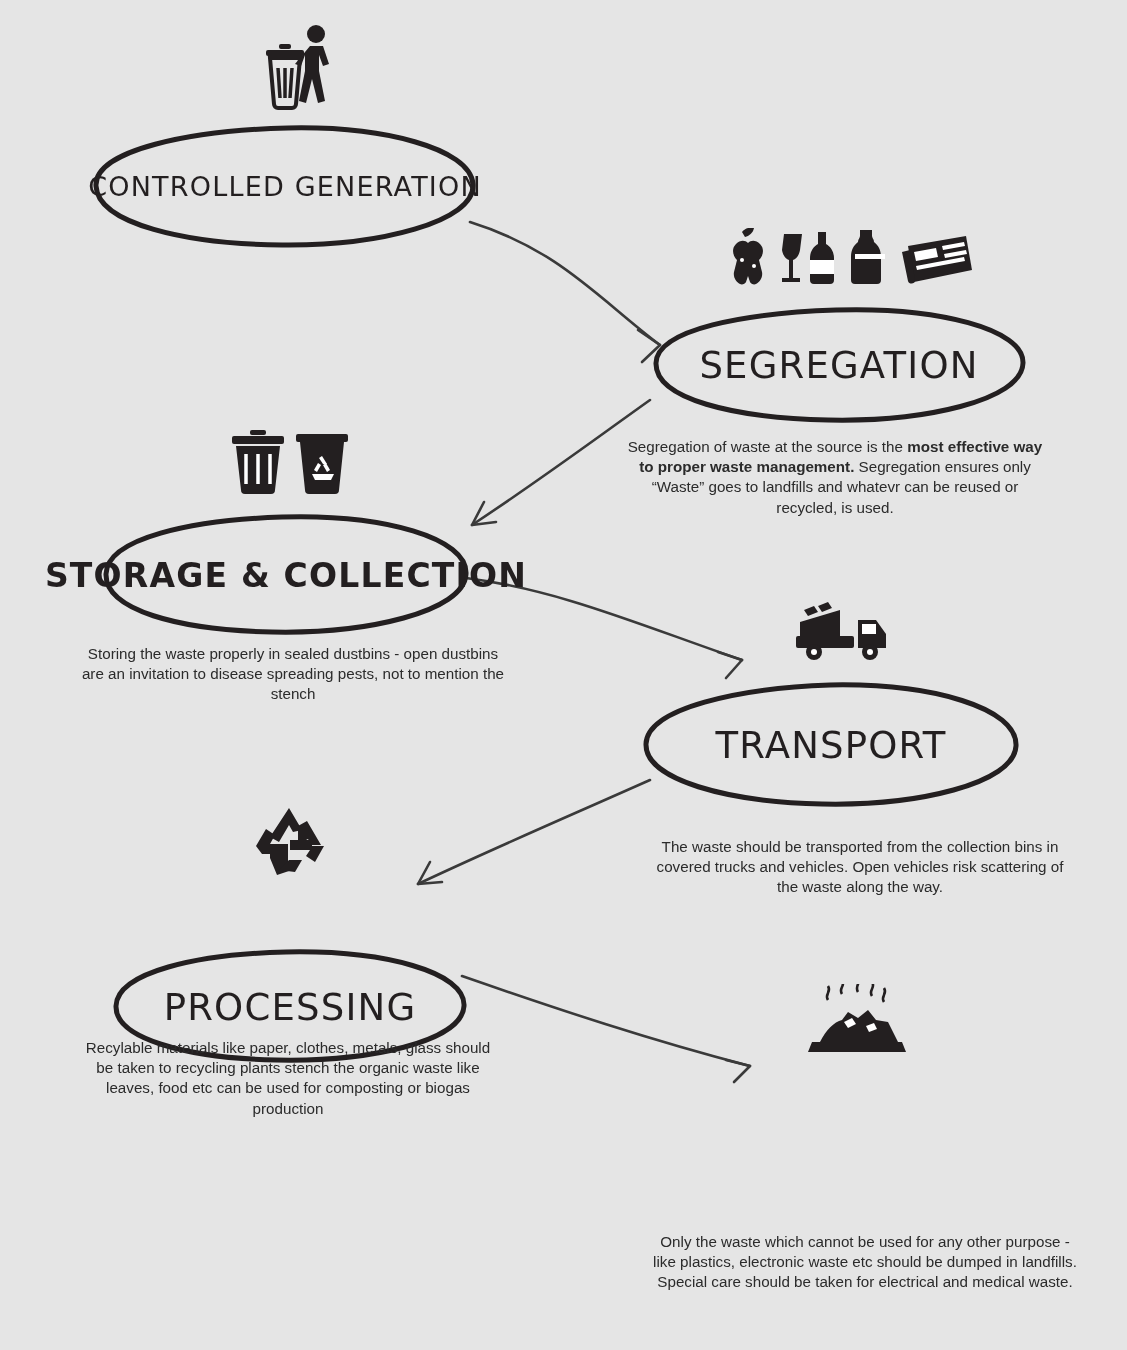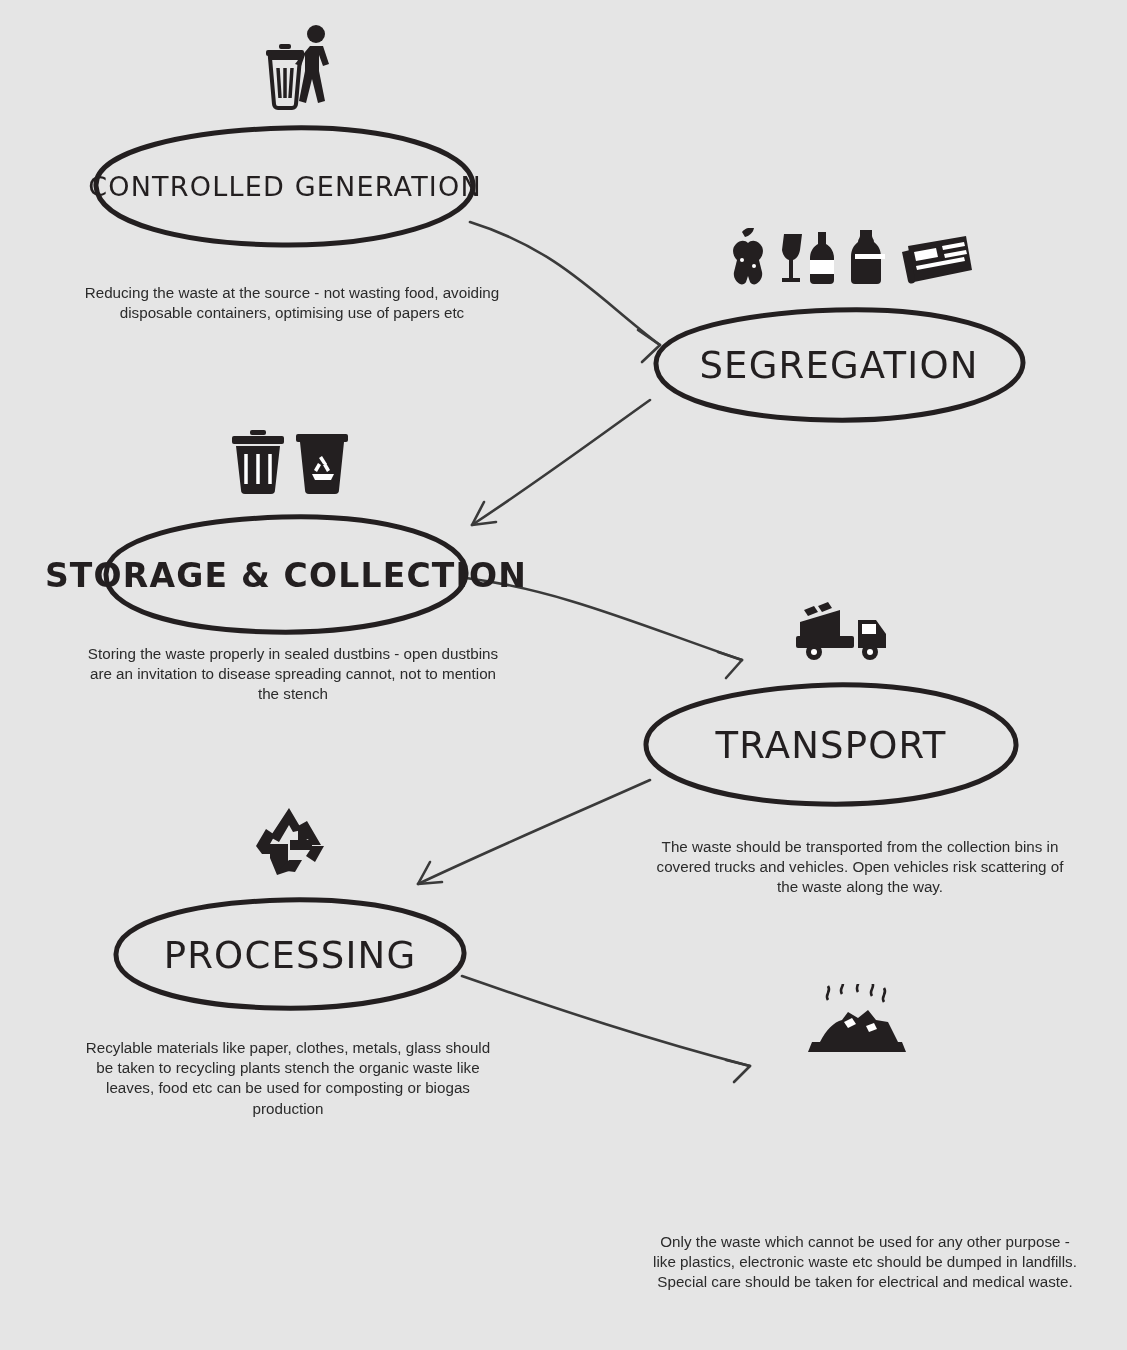--- a/index.html
+++ b/index.html
@@ -71,21 +71,21 @@
     position: absolute;
     color: #231f20;
   }
   .icon svg { display: block; }
 
   
   #node-generation { left: 92px;  top: 122px;  width: 386px; height: 128px; }
   #node-segregation{ left: 650px; top: 305px;  width: 378px; height: 120px; }
   #node-storage    { left: 100px; top: 512px;  width: 372px; height: 126px; }
   #node-transport  { left: 640px; top: 680px;  width: 382px; height: 130px; }
-  #node-processing { left: 110px; top: 896px;  width: 360px; height: 118px; }
+  #node-processing { left: 110px; top: 948px;  width: 360px; height: 118px; }
   #node-disposal   { left: 652px; top: 1052px; width: 380px; height: 150px; }
 
   #label-generation { font-size: 27px; }
   #label-storage    { font-size: 33px; font-weight: bold; }
 
   
   #desc-generation { left: 72px;  top: 283px; width: 440px; }
   #desc-segregation{ left: 620px; top: 437px; width: 430px; }
   #desc-storage    { left: 78px;  top: 644px; width: 430px; }
   #desc-transport  { left: 650px; top: 837px; width: 420px; }
@@ -231,40 +231,42 @@
   </div>
 
   <div class="node" id="node-generation">
     <div class="bubble">
       <svg viewBox="0 0 386 128" preserveAspectRatio="none">
         <path d="M196 6 C290 4 378 26 381 62 C384 100 286 124 190 123 C94 122 6 102 4 64 C2 28 100 8 196 6 Z" fill="none" stroke="#231f20" stroke-width="5" stroke-linecap="round"></path>
       </svg>
       <div class="label" id="label-generation">Controlled Generation</div>
     </div>
   </div>
-  <div class="desc" id="desc-generation">Reducing the waste at the source - not wasting food, avoiding disposable containers, optimising use of papers etc</div>
 
   <div class="node" id="node-segregation">
     <div class="bubble">
       <svg viewBox="0 0 378 120" preserveAspectRatio="none">
         <path d="M186 5 C288 2 374 24 373 58 C372 96 272 117 178 115 C84 113 5 94 6 58 C7 24 96 8 186 5 Z" fill="none" stroke="#231f20" stroke-width="5" stroke-linecap="round"></path>
       </svg>
       <div class="label">Segregation</div>
     </div>
   </div>
+  <div class="desc" id="desc-segregation">
+    <span>Segregation of waste at the source is the </span><b>most effective way to proper waste management.</b><span> Segregation ensures only “Waste” goes to landfills and whatevr can be reused or recycled, is used.</span>
+  </div>
 
   <div class="node" id="node-storage">
     <div class="bubble">
       <svg viewBox="0 0 372 126" preserveAspectRatio="none">
         <path d="M182 5 C284 2 368 26 366 62 C364 100 266 122 172 120 C78 118 5 98 6 62 C7 26 92 8 182 5 Z" fill="none" stroke="#231f20" stroke-width="5" stroke-linecap="round"></path>
       </svg>
       <div class="label" id="label-storage">Storage &amp; Collection</div>
     </div>
   </div>
-  <div class="desc" id="desc-storage">Storing the waste properly in sealed dustbins - open dustbins are an invitation to disease spreading cannot, not to mention the stench</div>
+  <div class="desc" id="desc-storage">Storing the waste properly in sealed dustbins - open dustbins are an invitation to disease spreading pests, not to mention the stench</div>
 
   <div class="node" id="node-transport">
     <div class="bubble">
       <svg viewBox="0 0 382 130" preserveAspectRatio="none">
         <path d="M190 5 C292 3 378 28 376 66 C374 104 276 126 182 124 C88 122 5 100 6 64 C7 28 100 8 190 5 Z" fill="none" stroke="#231f20" stroke-width="5" stroke-linecap="round"></path>
       </svg>
       <div class="label">Transport</div>
     </div>
   </div>
   <div class="desc" id="desc-transport">The waste should be transported from the collection bins in covered trucks and vehicles. Open vehicles risk scattering of the waste along the way.</div>

